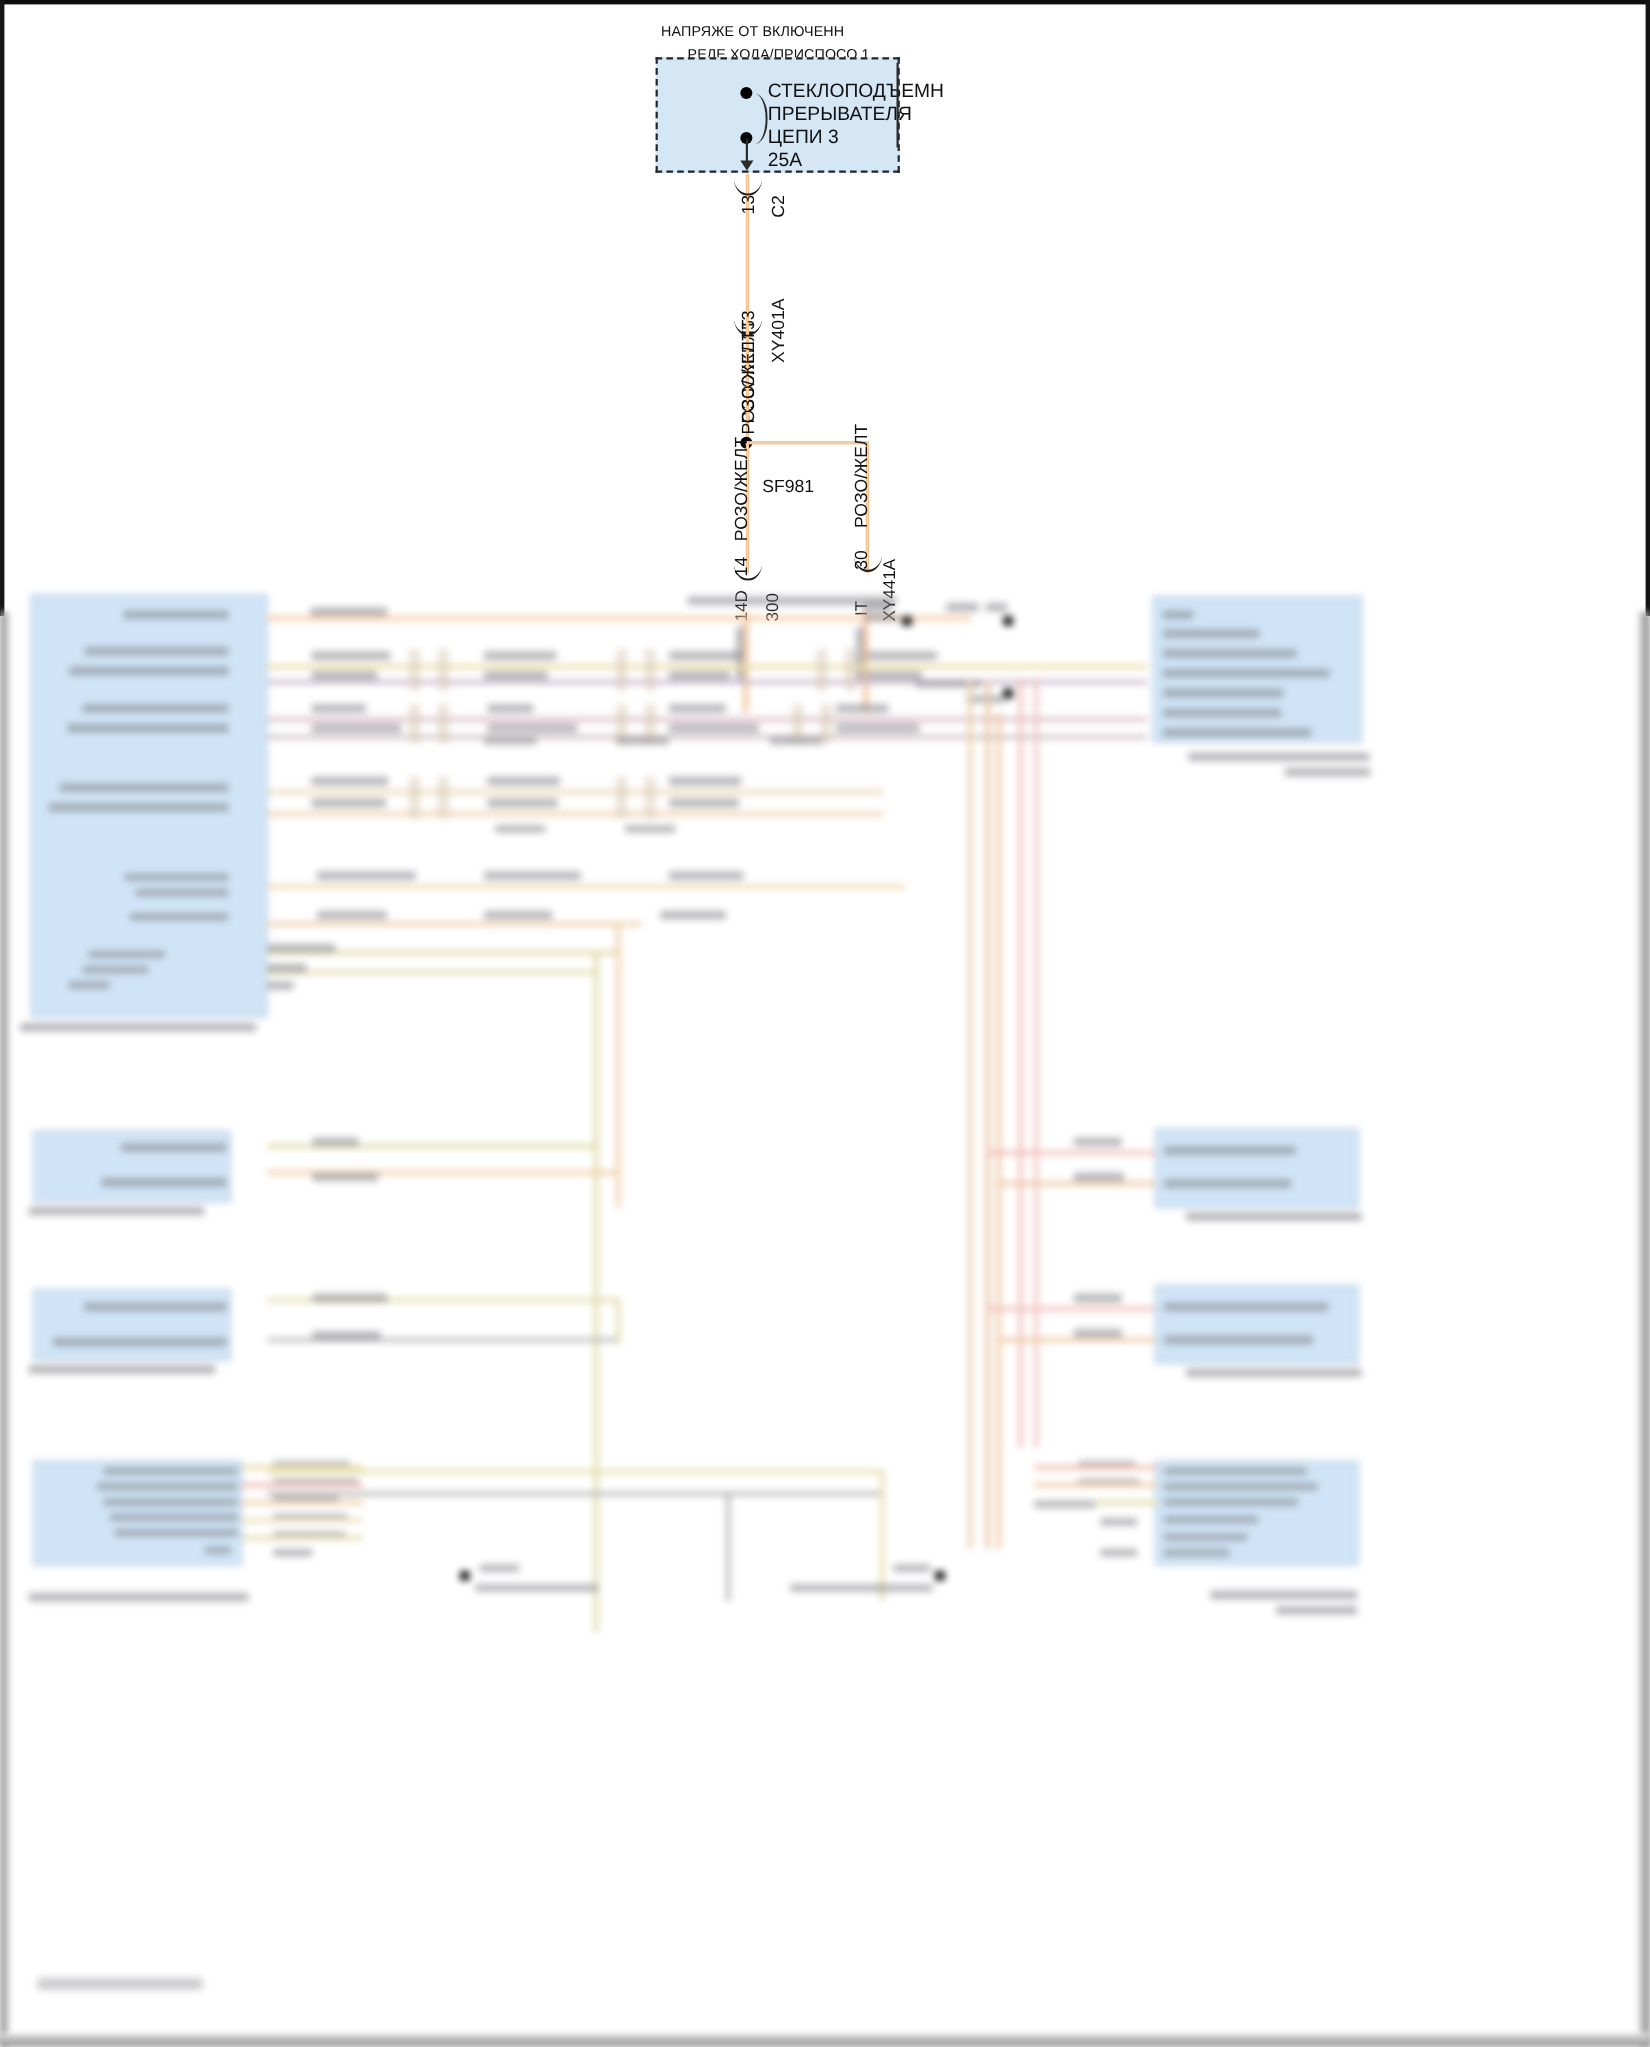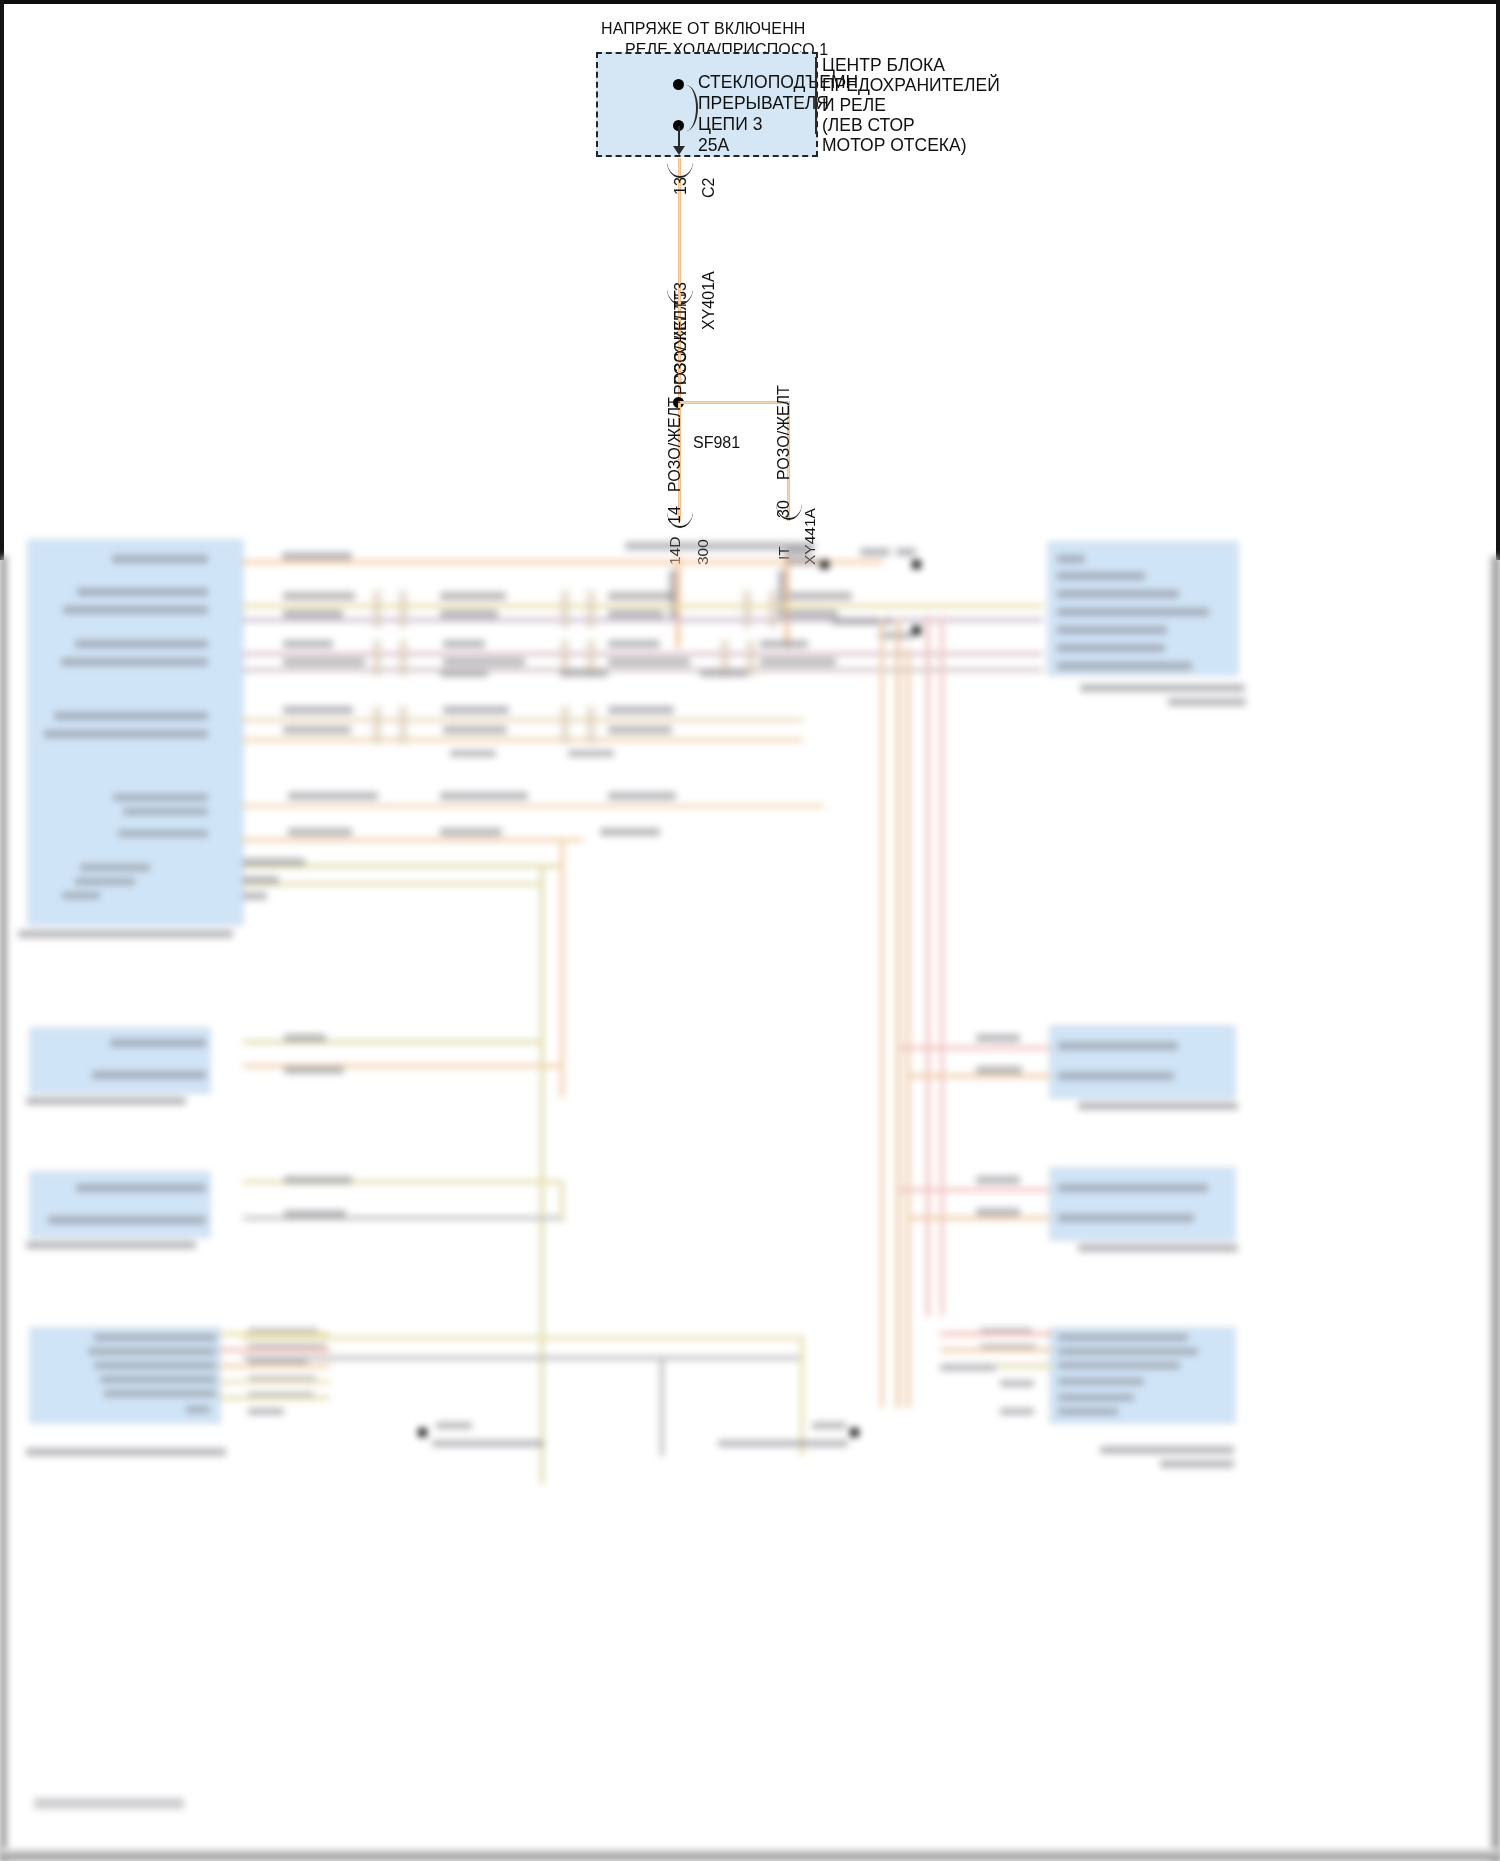--- a/index.html
+++ b/index.html
@@ -22,21 +22,21 @@
       background:linear-gradient(0deg,#8f8f8f 0%,#bdbdbd 60%,#f7f7f7 100%);filter:blur(3px);}
 
   
   .sharp{position:absolute;left:0;top:0;width:1500px;height:560px;}
 
   .fusebox{
     position:absolute;left:596px;top:52px;width:222px;height:105px;
     background:#d5e6f5;border:2px dashed #20262c;box-sizing:border-box;
   }
   .hdr{
-    position:absolute;color:#111;font-size:16px;line-height:21px;
+    position:absolute;color:#111;font-size:13px;line-height:21px;
     letter-spacing:.1px;white-space:nowrap;
   }
   .hdr-l1{left:601px;top:18px;}
   .hdr-l2{left:625px;top:39px;}
 
   .fuse-name{position:absolute;left:698px;top:72px;color:#111;font-size:17.5px;line-height:21px;white-space:nowrap;}
   .fuse-name div{white-space:nowrap;}
 
   .rightlabel{
     position:absolute;left:822px;top:55px;color:#111;font-size:17.5px;line-height:20px;white-space:nowrap;
@@ -115,27 +115,20 @@
     <div class="arrow" style="left:673px;top:146px;"></div>
 
     <div class="fuse-name">
       <div>СТЕКЛОПОДЪЕМН</div>
       <div>ПРЕРЫВАТЕЛЯ</div>
       <div>ЦЕПИ 3</div>
       <div>25A</div>
     </div>
 
     <div class="rightlabel-bar"></div>
-    <div class="rightlabel">
-      <div>ЦЕНТР БЛОКА</div>
-      <div>ПРЕДОХРАНИТЕЛЕЙ</div>
-      <div>И РЕЛЕ</div>
-      <div>(ЛЕВ СТОР</div>
-      <div>МОТОР ОТСЕКА)</div>
-    </div>
 
     <div class="wire wire-v" style="left:678px;top:158px;height:135px;"></div>
     <div class="wire-core" style="left:679px;top:158px;width:1px;height:135px;"></div>
     <div class="conn" style="left:667px;top:158px;"></div>
     <div class="vtxt" style="left:672px;top:195px;">13</div>
     <div class="vtxt" style="left:700px;top:198px;">C2</div>
 
     <div class="vtxt" style="left:672px;top:385px;">РОЗО/ЖЕЛТ</div>
 
     <div class="conn" style="left:667px;top:285px;"></div>

